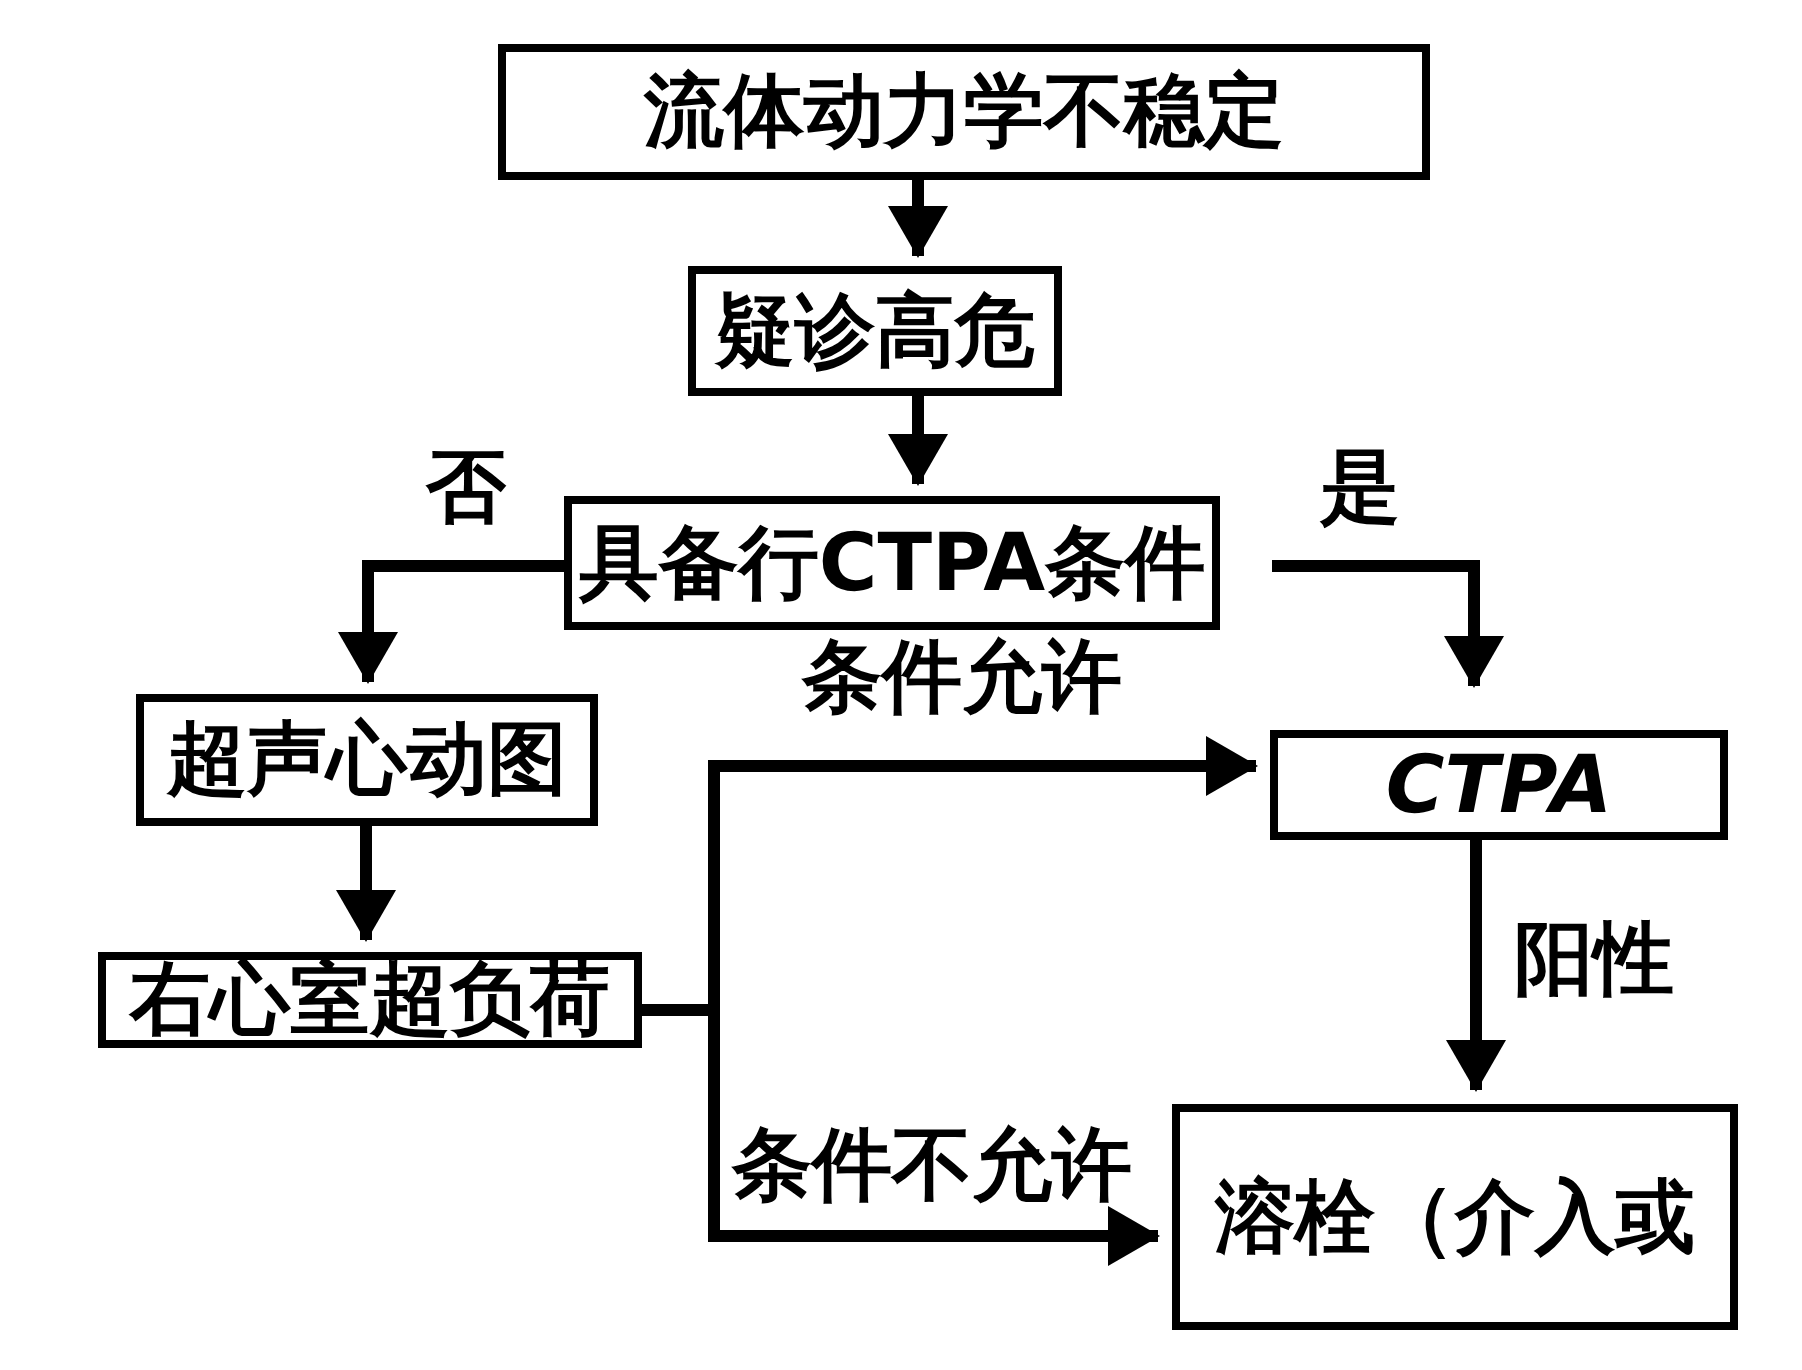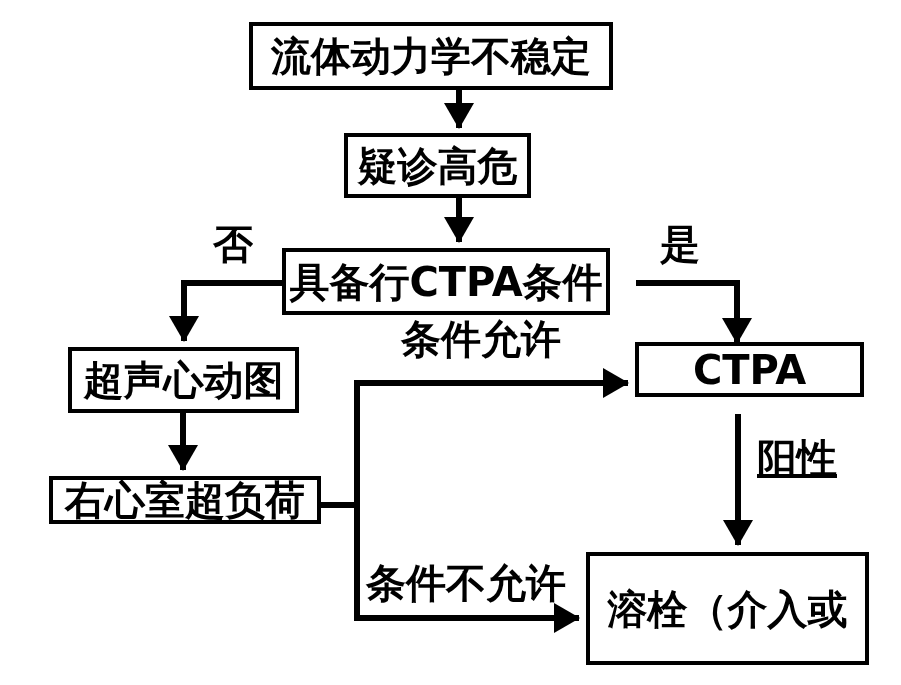--- a/index.html
+++ b/index.html
@@ -60,39 +60,39 @@
 
     <path class="edge" d="M357 380 V 621"></path>
 
     <path class="edge" d="M357 383 H 628" marker-end="url(#arrowhead)"></path>
 
     <path class="edge" d="M357 618 H 579" marker-end="url(#arrowhead)"></path>
 
     <path class="edge" d="M738 414 V 545" marker-end="url(#arrowhead)"></path>
   </svg>
 
-  <div class="node" style="left:249px;top:22px;width:364px;height:68px;">流体动力学不稳定</div>
+  <div class="node" style="left:249px;top:22px;width:466px;height:68px;">流体动力学不稳定</div>
 
   <div class="node" style="left:344px;top:133px;width:187px;height:65px;">疑诊高危</div>
 
   <div class="node" style="left:282px;top:248px;width:328px;height:67px;">具备行CTPA条件</div>
 
   <div class="node" style="left:68px;top:347px;width:231px;height:66px;text-align:center;">超声心动图</div>
 
   <div class="node" style="left:49px;top:476px;width:272px;height:48px;">右心室超负荷</div>
 
-  <div class="node" style="left:635px;top:342px;width:229px;height:55px;">CTPA</div>
+  <div class="node" style="left:635px;top:365px;width:229px;height:55px;font-style:italic;">CTPA</div>
 
   <div class="node multiline" style="left:586px;top:552px;width:283px;height:113px;">
     <div>溶栓（介入或</div>
   </div>
 
   <div class="edge-label" style="left:198px;top:221px;width:70px;">否</div>
 
   <div class="edge-label" style="left:645px;top:221px;width:70px;">是</div>
 
   <div class="edge-label" style="left:391px;top:316px;width:180px;">条件允许</div>
 
   <div class="edge-label" style="left:346px;top:560px;width:240px;">条件不允许</div>
 
-  <div class="edge-label" style="left:752px;top:435px;width:90px;text-decoration:underline;">阳性</div>
+  <div class="edge-label" style="left:752px;top:457px;width:90px;">阳性</div>
 
 </div>
 
 </body></html>

